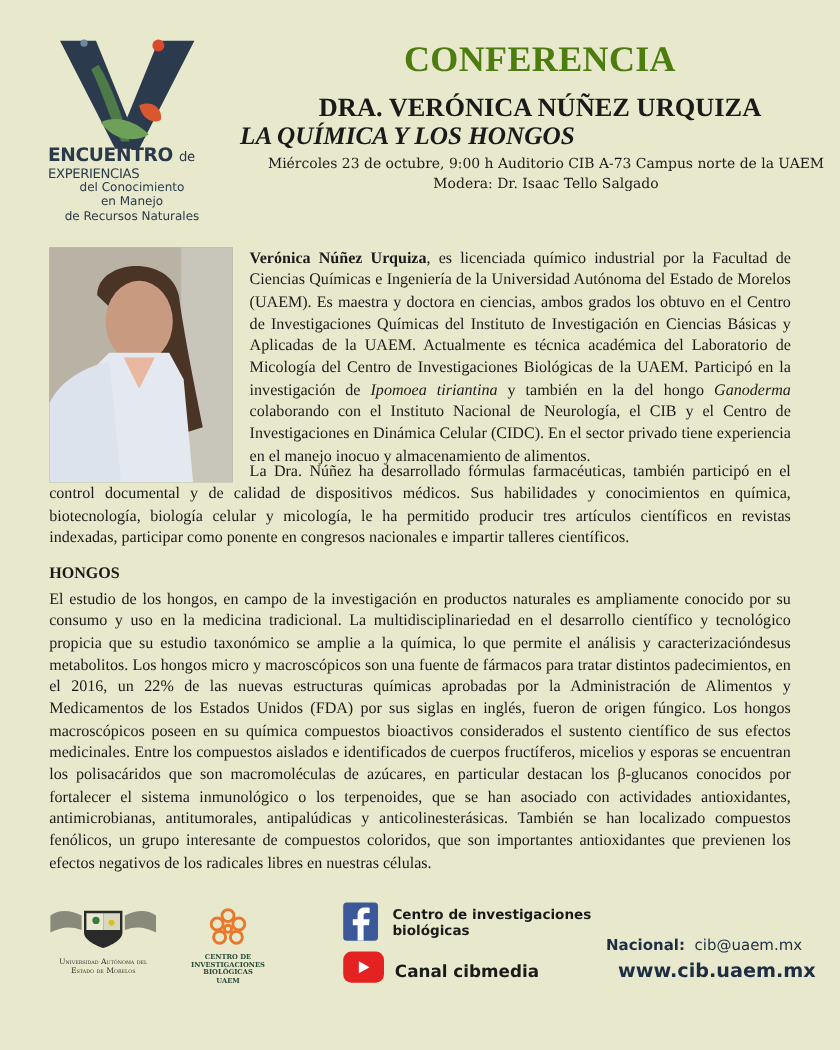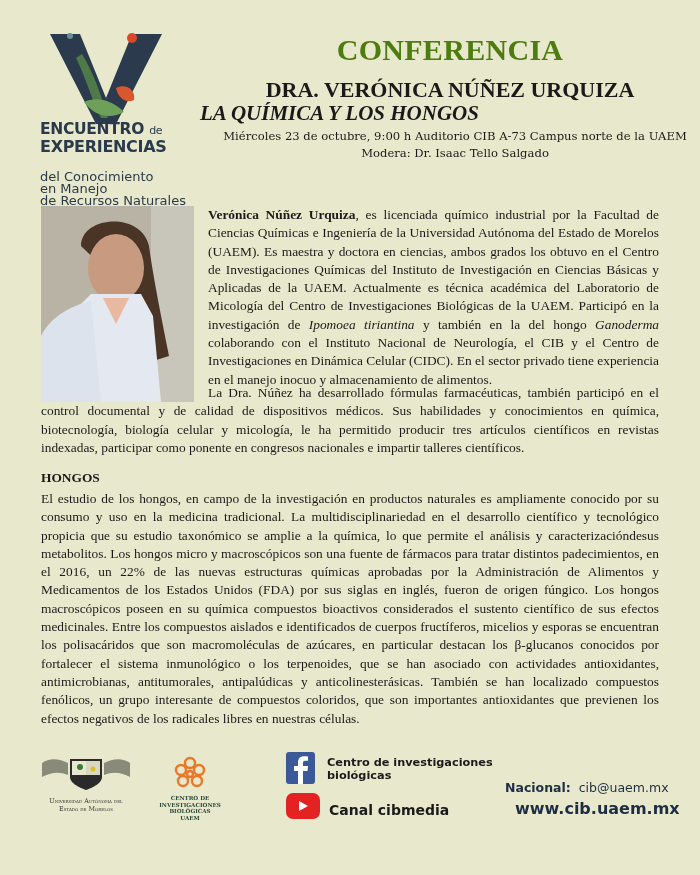--- a/index.html
+++ b/index.html
@@ -8,22 +8,22 @@
     font-family:"DejaVu Serif", serif; color:#1a1a1a;
   }
   .abs { position:absolute; }
 
   
   #event-logo { left:40px; top:14px; width:135px; height:175px; }
   .v-mark { position:absolute; left:6px; top:14px; width:120px; height:100px; }
   .logo-text { position:absolute; left:0; top:108px; width:140px; font-family:"DejaVu Sans", sans-serif; color:#2a3a4a; line-height:1; }
   .logo-l1 { font-size:15.5px; font-weight:bold; letter-spacing:-0.3px; white-space:nowrap; }
   .logo-l1 small { font-size:11px; font-weight:normal;margin-top:36px; }
-  .logo-l2 { font-size:16px; font-weight:bold; letter-spacing:-0.3px; margin-top:1px; white-space:nowrap; }
-  .logo-sub { font-size:13px; margin-top:16px; line-height:12px; white-space:nowrap; }
+  .logo-l2 { font-size:11px; font-weight:normal; letter-spacing:-0.3px; margin-top:1px; white-space:nowrap; }
+  .logo-sub { font-size:10px; margin-top:1px; line-height:12px; white-space:nowrap;text-align:center; }
 
   
   #title { left:200px; width:500px; top:33px; text-align:center; font-family:Liberation Serif, serif; font-weight:bold; font-size:30px; color:#4d7c0f; letter-spacing:0.3px; line-height:34px; }
   #speaker { left:200px; width:500px; top:78px; text-align:center; font-family:"Liberation Serif", serif; font-weight:bold; font-size:22px; line-height:24px; }
   #talk { left:200px; width:500px; top:102px; font-family:"Liberation Serif", serif; font-weight:bold; font-size:21px; line-height:22px;font-style:italic; }
   #when { left:200px; width:510px; top:128px; text-align:center; font-size:11.6px; line-height:17px; font-family:"DejaVu Serif", serif; }
   #moderator { left:200px; width:510px; top:145px; text-align:center; font-size:11.6px; line-height:17px; }
 
   
   #photo { left:41px; top:206px; width:153px; height:196px; overflow:hidden; background:#b9b4a6; }

